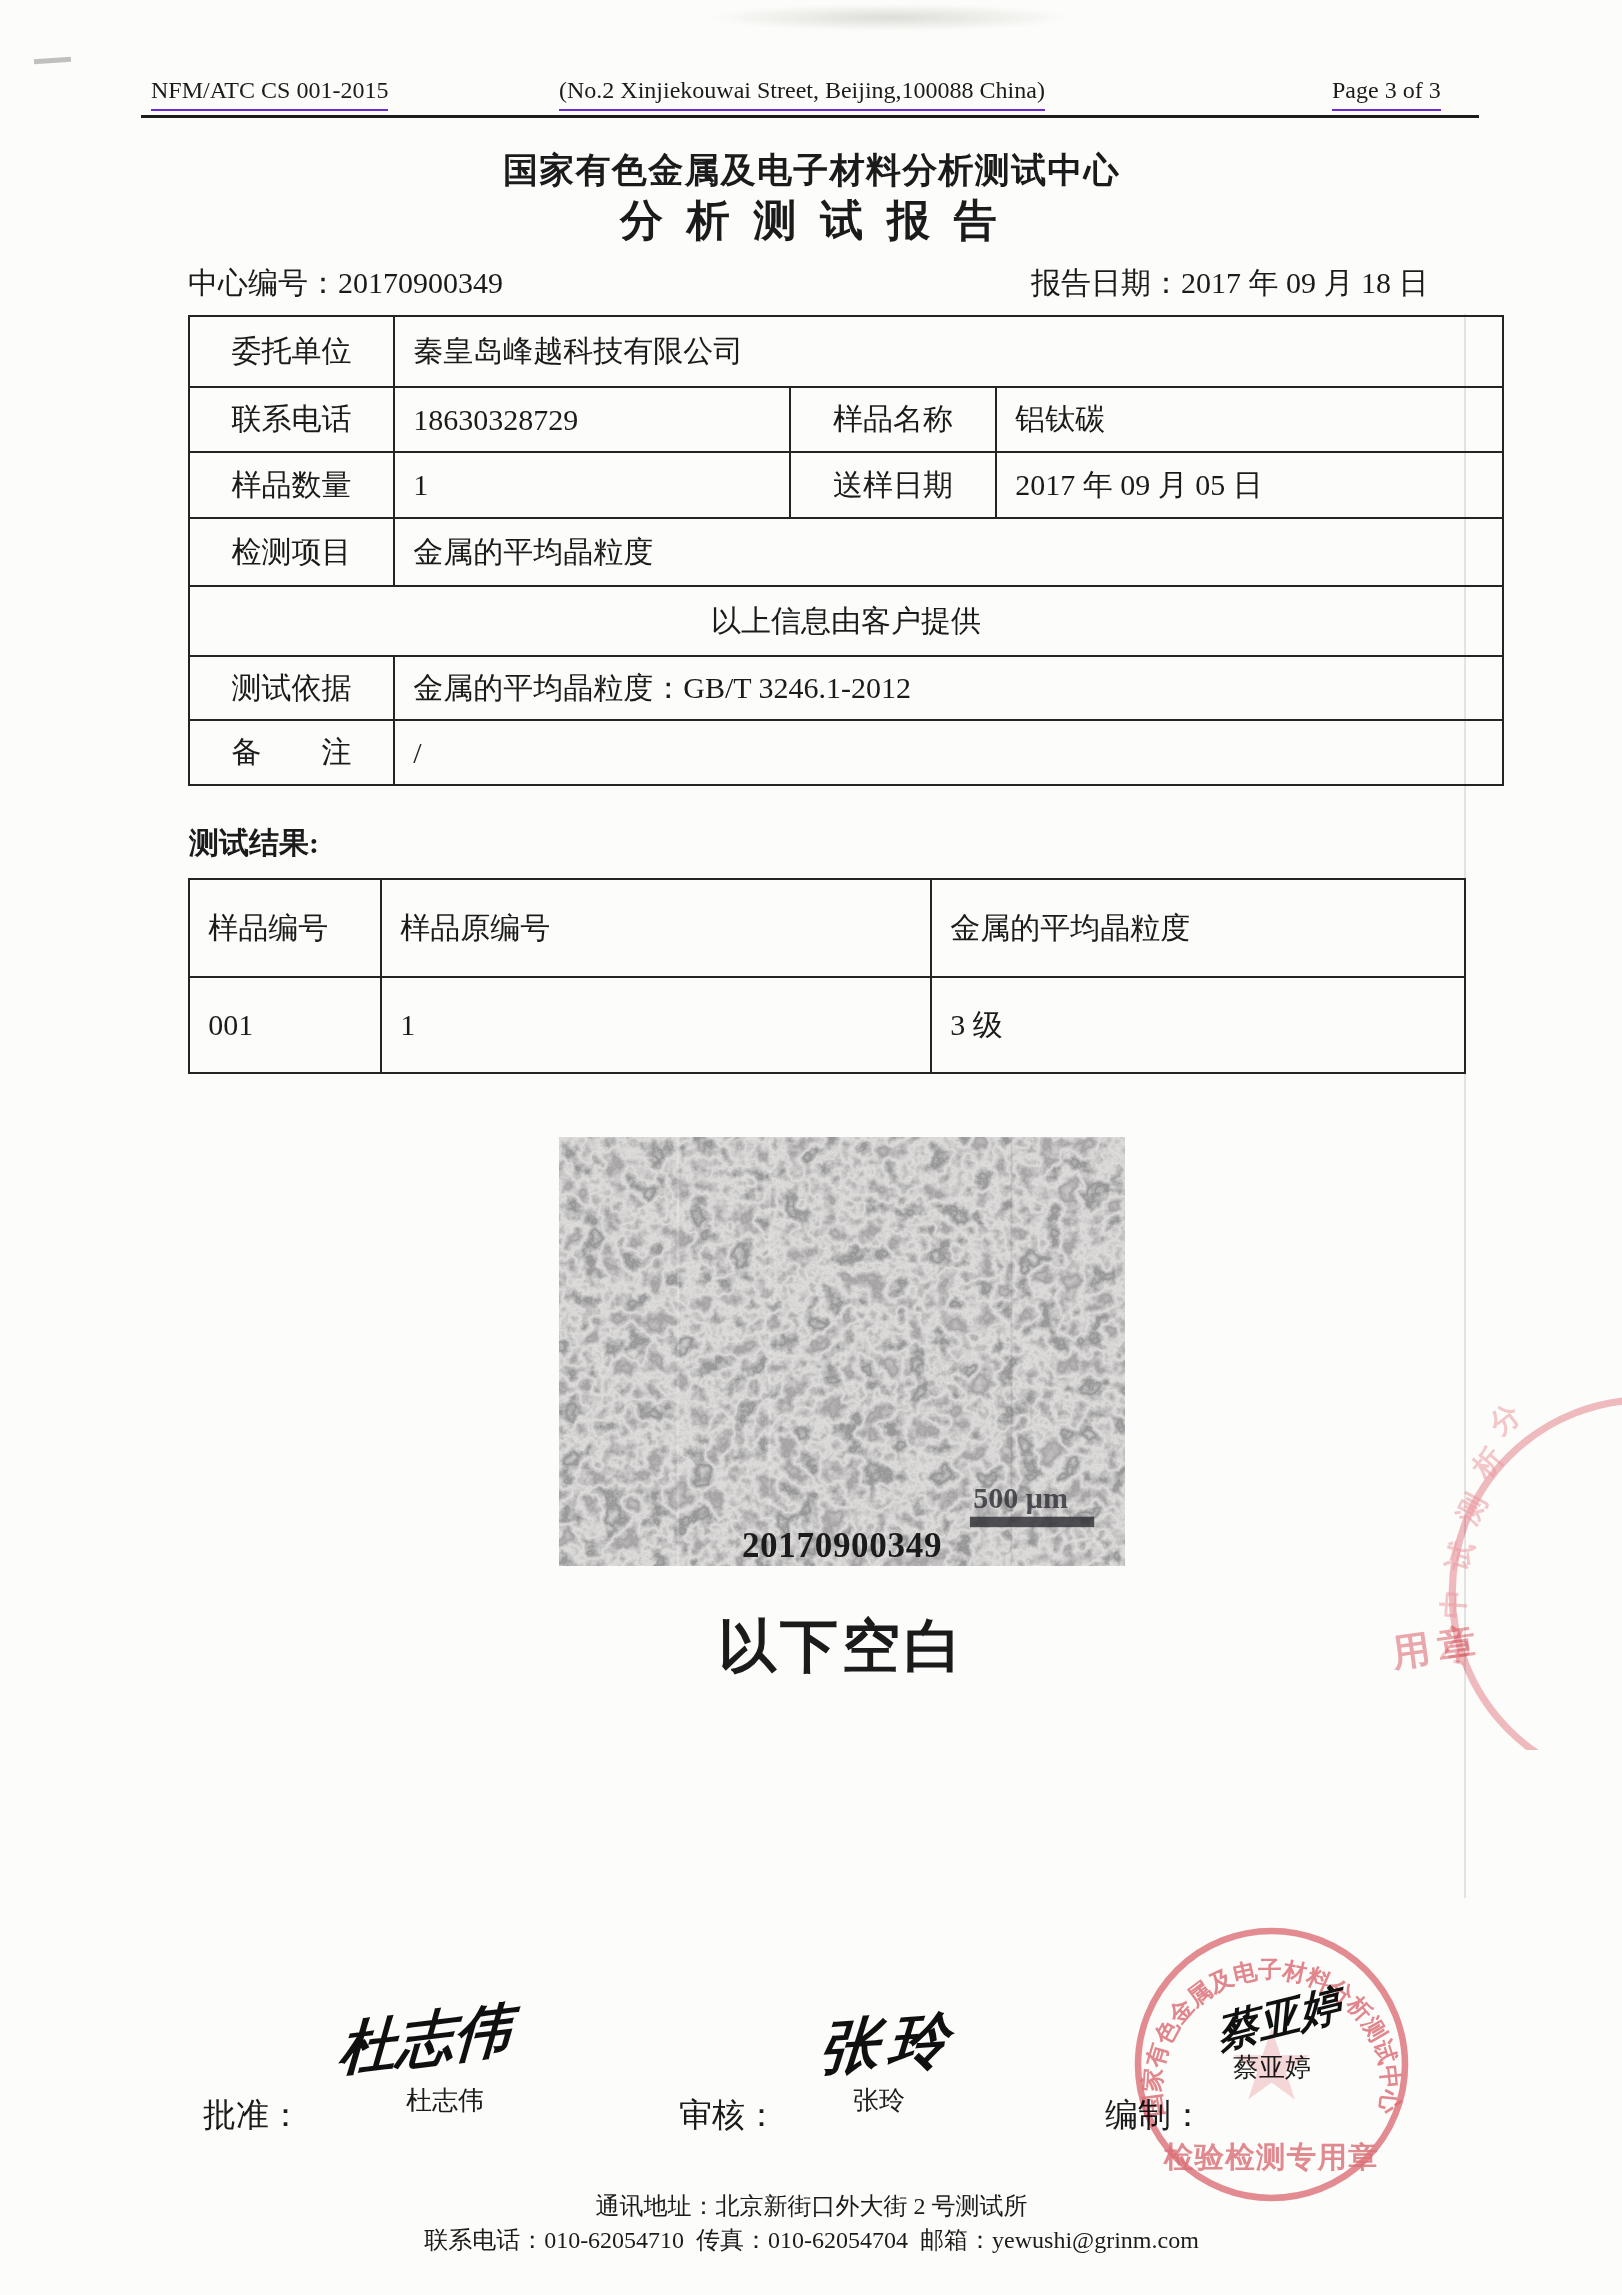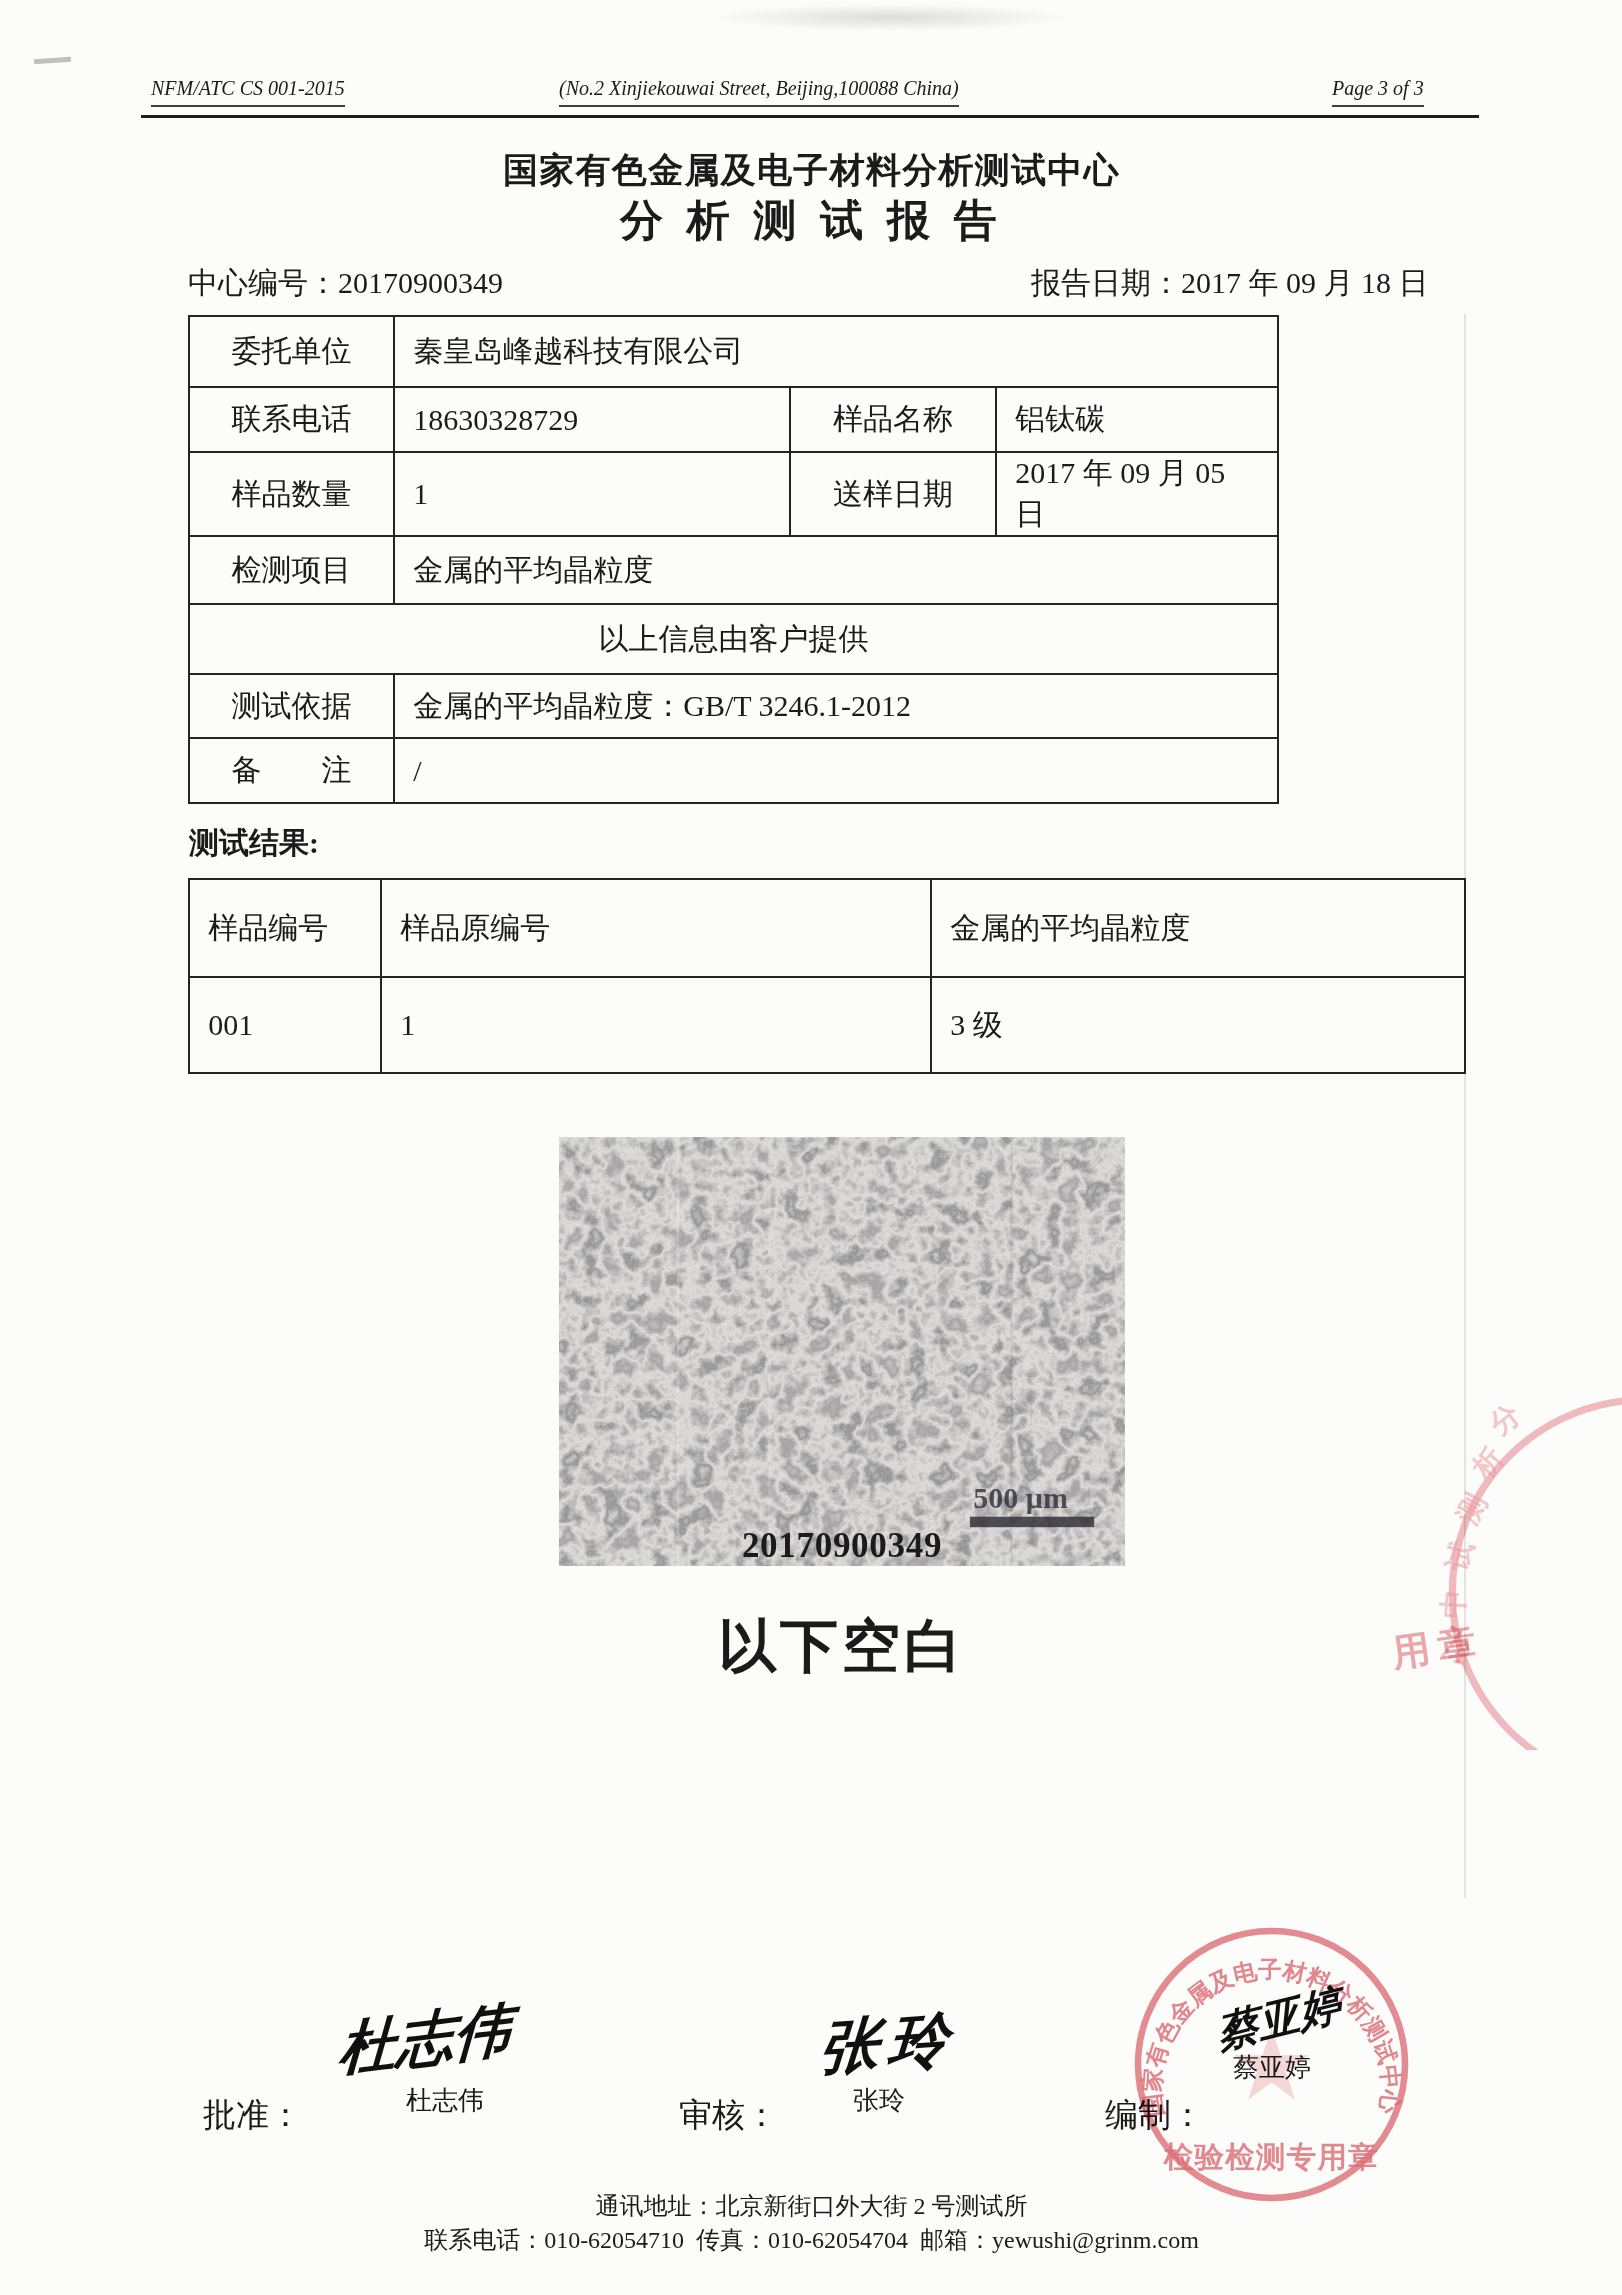--- a/index.html
+++ b/index.html
@@ -3,33 +3,33 @@
 <meta charset="utf-8">
 <style>
   html,body { margin:0; padding:0; background:#888; }
   .page {
     position:relative; width:1623px; height:2295px;
     background:#fcfcfa; overflow:hidden; color:#1b1b1b;
     font-family:"Liberation Serif","DejaVu Serif",serif;
   }
 
   
-  .hdr-seg { position:absolute; top:77px; font-size:20px; border-bottom:2px solid #404040; padding-bottom:5.2px; white-space:pre;font-style:italic; }
+  .hdr-seg { position:absolute; top:77px; font-size:24px; border-bottom:2px solid #6d28d9; padding-bottom:5.2px; white-space:pre; }
   .hdr-rule { position:absolute; left:141px; top:115px; width:1338px; height:3.3px; background:#1c1c1c; }
 
   .org-title { position:absolute; left:0; right:0; top:147px; text-align:center; font-size:35px; font-weight:600; letter-spacing:1.3px; }
   .report-title { position:absolute; left:0; right:0; top:192px; text-align:center; font-size:43px; font-weight:bold; letter-spacing:6.5px; }
 
   .meta-line { position:absolute; top:263px; font-size:30px; white-space:pre; }
 
   table.doc { position:absolute; border-collapse:collapse; table-layout:fixed; font-size:30px; border:2.6px solid #1a1a1a; }
   table.doc td { border:2px solid #242424; vertical-align:middle; padding:0 18.3px; overflow:hidden; }
   table.doc td.lbl { text-align:center; padding:0 5.2px; }
   table.doc td.ctr { text-align:center; }
-  .info-table { left:188px; top:315px; width:1091px; border-top-width:3.9px; }
+  .info-table { left:188px; top:315px; width:1316px; border-top-width:3.9px; }
   .results-table { left:188px; top:878px; width:1278px; }
   .results-table td { text-align:left; }
 
   .results-label { position:absolute; left:189px; top:823px; font-size:30px; font-weight:bold; }
 
   .micro-wrap { position:absolute; left:559px; top:1093px; width:566px; height:429px;margin-top:44px; }
   .fig-caption { position:absolute; left:559px; top:1526px; width:566px; text-align:center; font-size:35px; font-weight:bold; letter-spacing:0.7px; }
   .blank-note { position:absolute; left:559px; top:1608px; width:566px; text-align:center; font-size:58px; font-weight:bold; letter-spacing:3.9px; }
 
   .sig-label { position:absolute; top:2093px; font-size:33px; }

